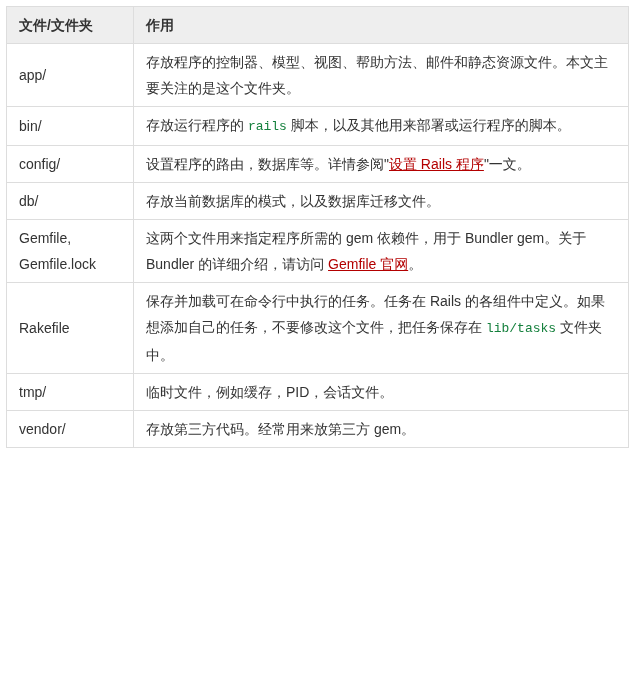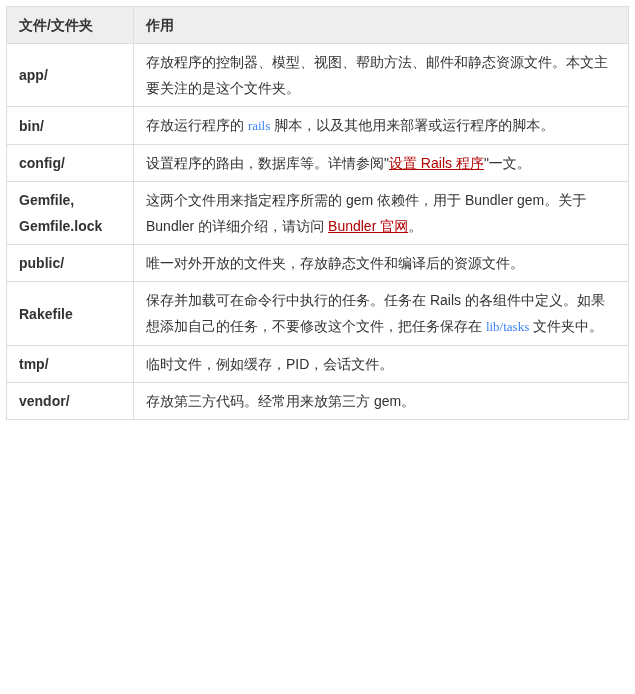--- a/index.html
+++ b/index.html
@@ -33,30 +33,29 @@
   }
   table.dir-table th {
     background: #eeeeee;
     font-weight: bold;
     color: #333333;
   }
   col.c-file { width: 127px; }
   col.c-desc { width: 495px; }
   td.col-file {
     color: #333333;
-    font-weight: bold;
   }
   a.doc-link {
     color: #b30000;
     text-decoration: underline;
   }
   code {
-    font-family: Liberation Serif, serif;
+    font-family: Liberation Mono, monospace;
     font-size: 13px;
-    color: #3b82f6;
+    color: #15803d;
     background: transparent;
   }
 </style>
 </head>
 <body>
 
 <table class="dir-table">
   <colgroup>
     <col class="c-file">
     <col class="c-desc">
@@ -74,26 +73,26 @@
       </tr>
       <tr>
         <td class="col-file">bin/</td>
         <td class="col-desc"><span>存放运行程序的 </span><code>rails</code><span> 脚本，以及其他用来部署或运行程序的脚本。</span></td>
       </tr>
       <tr>
         <td class="col-file">config/</td>
         <td class="col-desc"><span>设置程序的路由，数据库等。详情参阅"</span><a href="#" class="doc-link">设置 Rails 程序</a><span>"一文。</span></td>
       </tr>
       <tr>
-        <td class="col-file">Gemfile, Gemfile.lock</td>
-        <td class="col-desc"><span>这两个文件用来指定程序所需的 gem 依赖件，用于 Bundler gem。关于 Bundler 的详细介绍，请访问 </span><a href="#" class="doc-link">Bundler 官网</a><span>。</span></td>
+        <td class="col-file">db/</td>
+        <td class="col-desc"><span>存放当前数据库的模式，以及数据库迁移文件。</span></td>
       </tr>
       <tr>
-        <td class="col-file">public/</td>
-        <td class="col-desc"><span>唯一对外开放的文件夹，存放静态文件和编译后的资源文件。</span></td>
+        <td class="col-file">Gemfile, Gemfile.lock</td>
+        <td class="col-desc"><span>这两个文件用来指定程序所需的 gem 依赖件，用于 Bundler gem。关于 Bundler 的详细介绍，请访问 </span><a href="#" class="doc-link">Gemfile 官网</a><span>。</span></td>
       </tr>
       <tr>
         <td class="col-file">Rakefile</td>
         <td class="col-desc"><span>保存并加载可在命令行中执行的任务。任务在 Rails 的各组件中定义。如果想添加自己的任务，不要修改这个文件，把任务保存在 </span><code>lib/tasks</code><span> 文件夹中。</span></td>
       </tr>
       <tr>
         <td class="col-file">tmp/</td>
         <td class="col-desc"><span>临时文件，例如缓存，PID，会话文件。</span></td>
       </tr>
       <tr>

